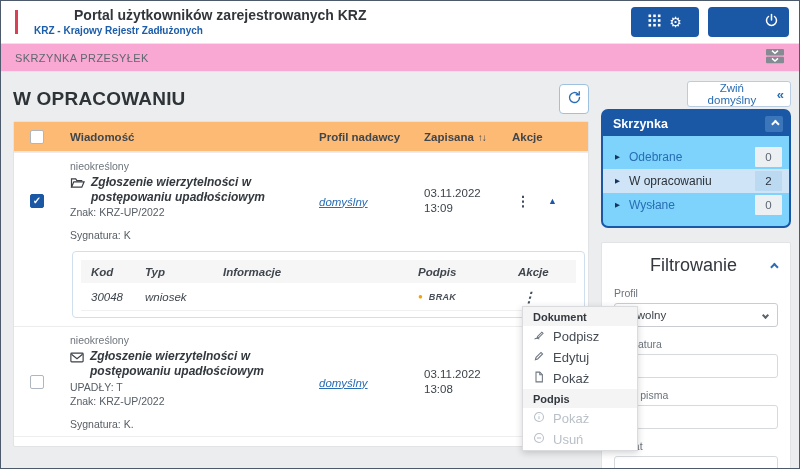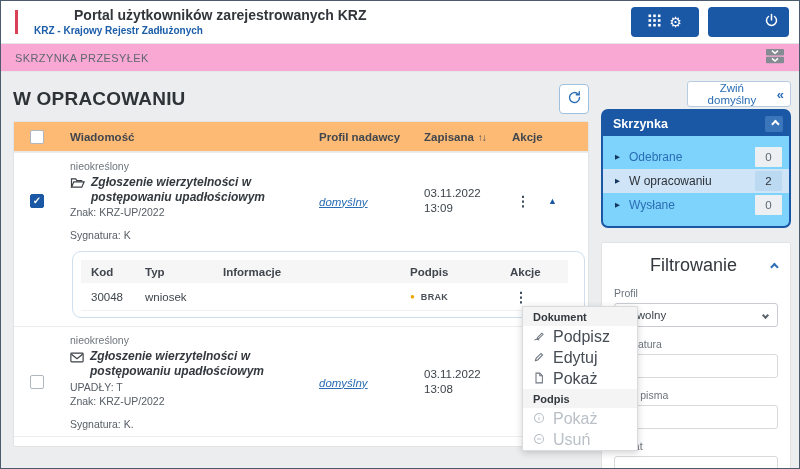--- a/index.html
+++ b/index.html
@@ -51,37 +51,37 @@
   .msg-titleline { display:flex; align-items:flex-start; gap:6px; max-width:252px; }
   .msg-title { font-size:12px; font-style:italic; font-weight:bold; color:#33383e; line-height:1.22; }
   .msg-meta { font-size:10.5px; color:#565d64; margin-top:2px; }
   .msg-syg { font-size:10.5px; color:#565d64; margin-top:11px; }
   .profile-link { font-size:11.5px; font-style:italic; color:#2a6db4; text-decoration:underline; cursor:pointer; }
   .saved { font-size:11.5px; color:#3c434a; line-height:1.3; }
   .actions-cell { display:flex; align-items:center; gap:14px; }
   .kebab { font-size:14px; font-weight:bold; color:#3e4e5e; cursor:pointer; line-height:1; padding:2px 4px; }
   .row-collapse { color:#1a57a5; font-size:9px; cursor:pointer; }
   
-  .expand-panel { margin:4px 3px 8px 58px; border:1px solid #cfdfee; border-radius:9px; padding:8px 16px 6px 8px; }
+  .expand-panel { margin:4px 3px 8px 58px; border:1px solid #cfdfee; border-radius:4px; padding:8px 8px 6px 8px;font-style:italic; }
   .sub-thead { display:flex; align-items:center; height:23px; background:#f6f6f7; font-size:11.5px; font-weight:bold; color:#40464d; }
   .sub-row { display:flex; align-items:center; height:28px; font-size:11.5px; color:#3f454c; border-bottom:1px solid #f0f0f0; }
   .s-kod { width:64px; padding-left:10px; flex:none; }
   .s-typ { width:78px; flex:none; }
   .s-info { flex:1; }
   .s-podpis { width:100px; flex:none; display:flex; align-items:center; gap:6px; }
   .s-akcje { width:58px; flex:none; }
   .status-dot { color:#f0a500; font-size:8px; line-height:1; }
   .status-text { font-size:9px; font-weight:bold; color:#4a5058; letter-spacing:.3px; }
   .card-foot { height:10px; border-top:1px solid #eeeeee; }
   
   .context-menu { position:absolute; left:521px; top:305px; width:116px; background:#fff;
     border:1px solid #d9dbde; box-shadow:0 2px 7px rgba(0,0,0,.18); z-index:40; }
   .menu-section { height:19px; display:flex; align-items:center; padding:0 10px; background:#f4f4f5;
     font-size:11px; font-weight:bold; color:#33383e; }
-  .menu-item { height:21px; display:flex; align-items:center; gap:8px; padding:0 10px; font-size:16px; color:#454c54; cursor:pointer; }
+  .menu-item { height:21px; display:flex; align-items:center; gap:8px; padding:0 10px; font-size:13px; color:#454c54; cursor:pointer; }
   .menu-item.disabled { color:#b9c0c7; cursor:default; }
   .menu-item svg { flex:none; }
   
   .side-col { position:absolute; left:600px; top:9px; width:190px; display:flex; flex-direction:column; }
   .collapse-btn { align-self:flex-end; width:104px; height:26px; background:#fff; border:1px solid #b9cde2; border-radius:3px;
     color:#2a6db4; font-size:11.5px; display:flex; align-items:center; justify-content:center; gap:7px; cursor:pointer; }
   .chevrons { font-size:13px; line-height:1; color:#2a6db4; font-weight:bold; }
   .box-panel { margin-top:2px; border:2px solid #1a57a5; border-radius:7px; background:#7dd3fc; }
   .box-head { height:25px; background:#1a57a5; display:flex; align-items:center; padding:0 6px 0 10px; }
   .box-title { color:#fff; font-size:12.5px; font-weight:bold; }

